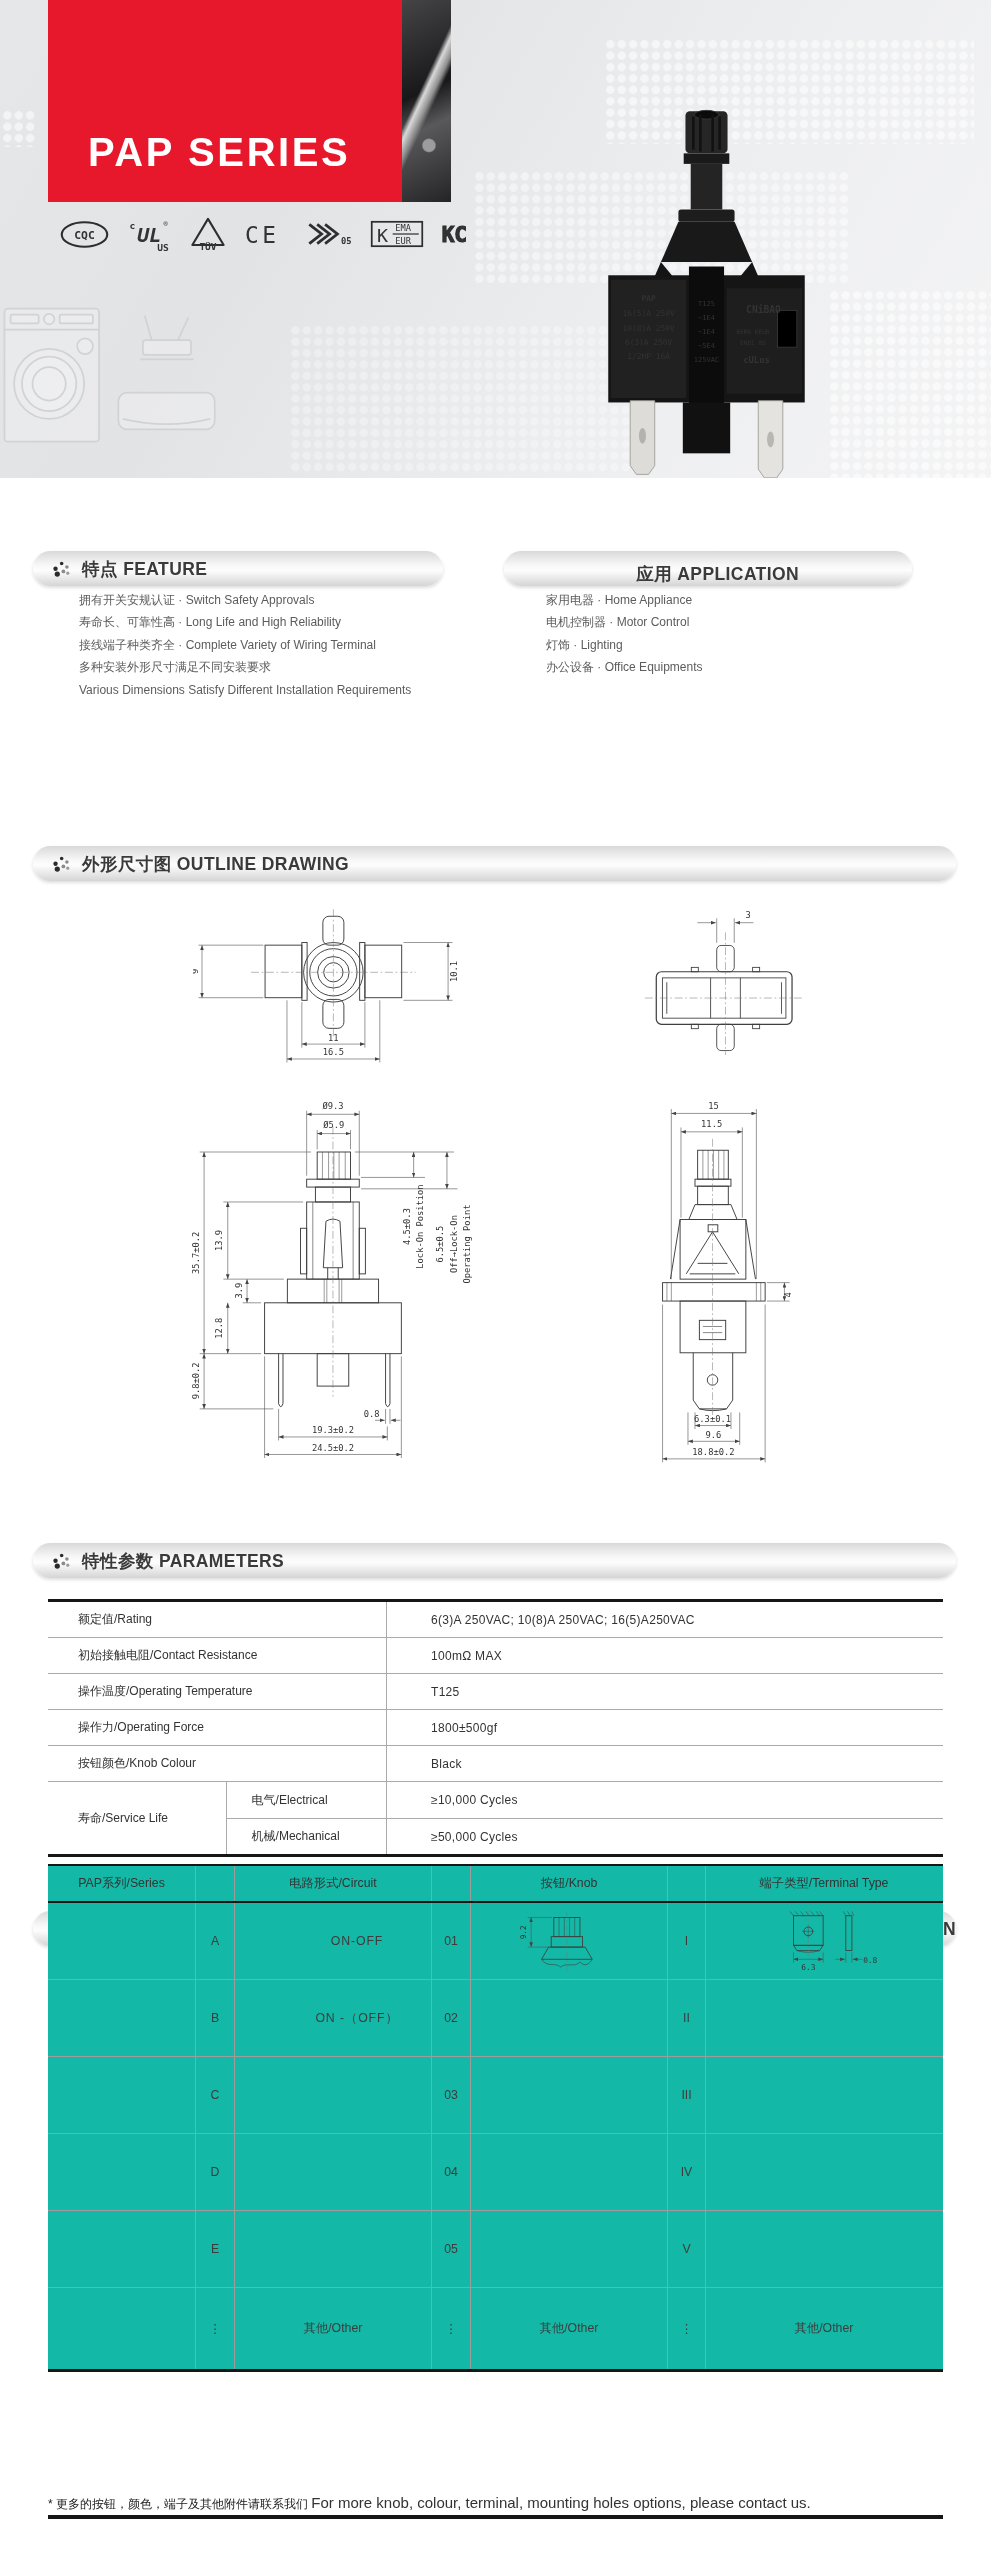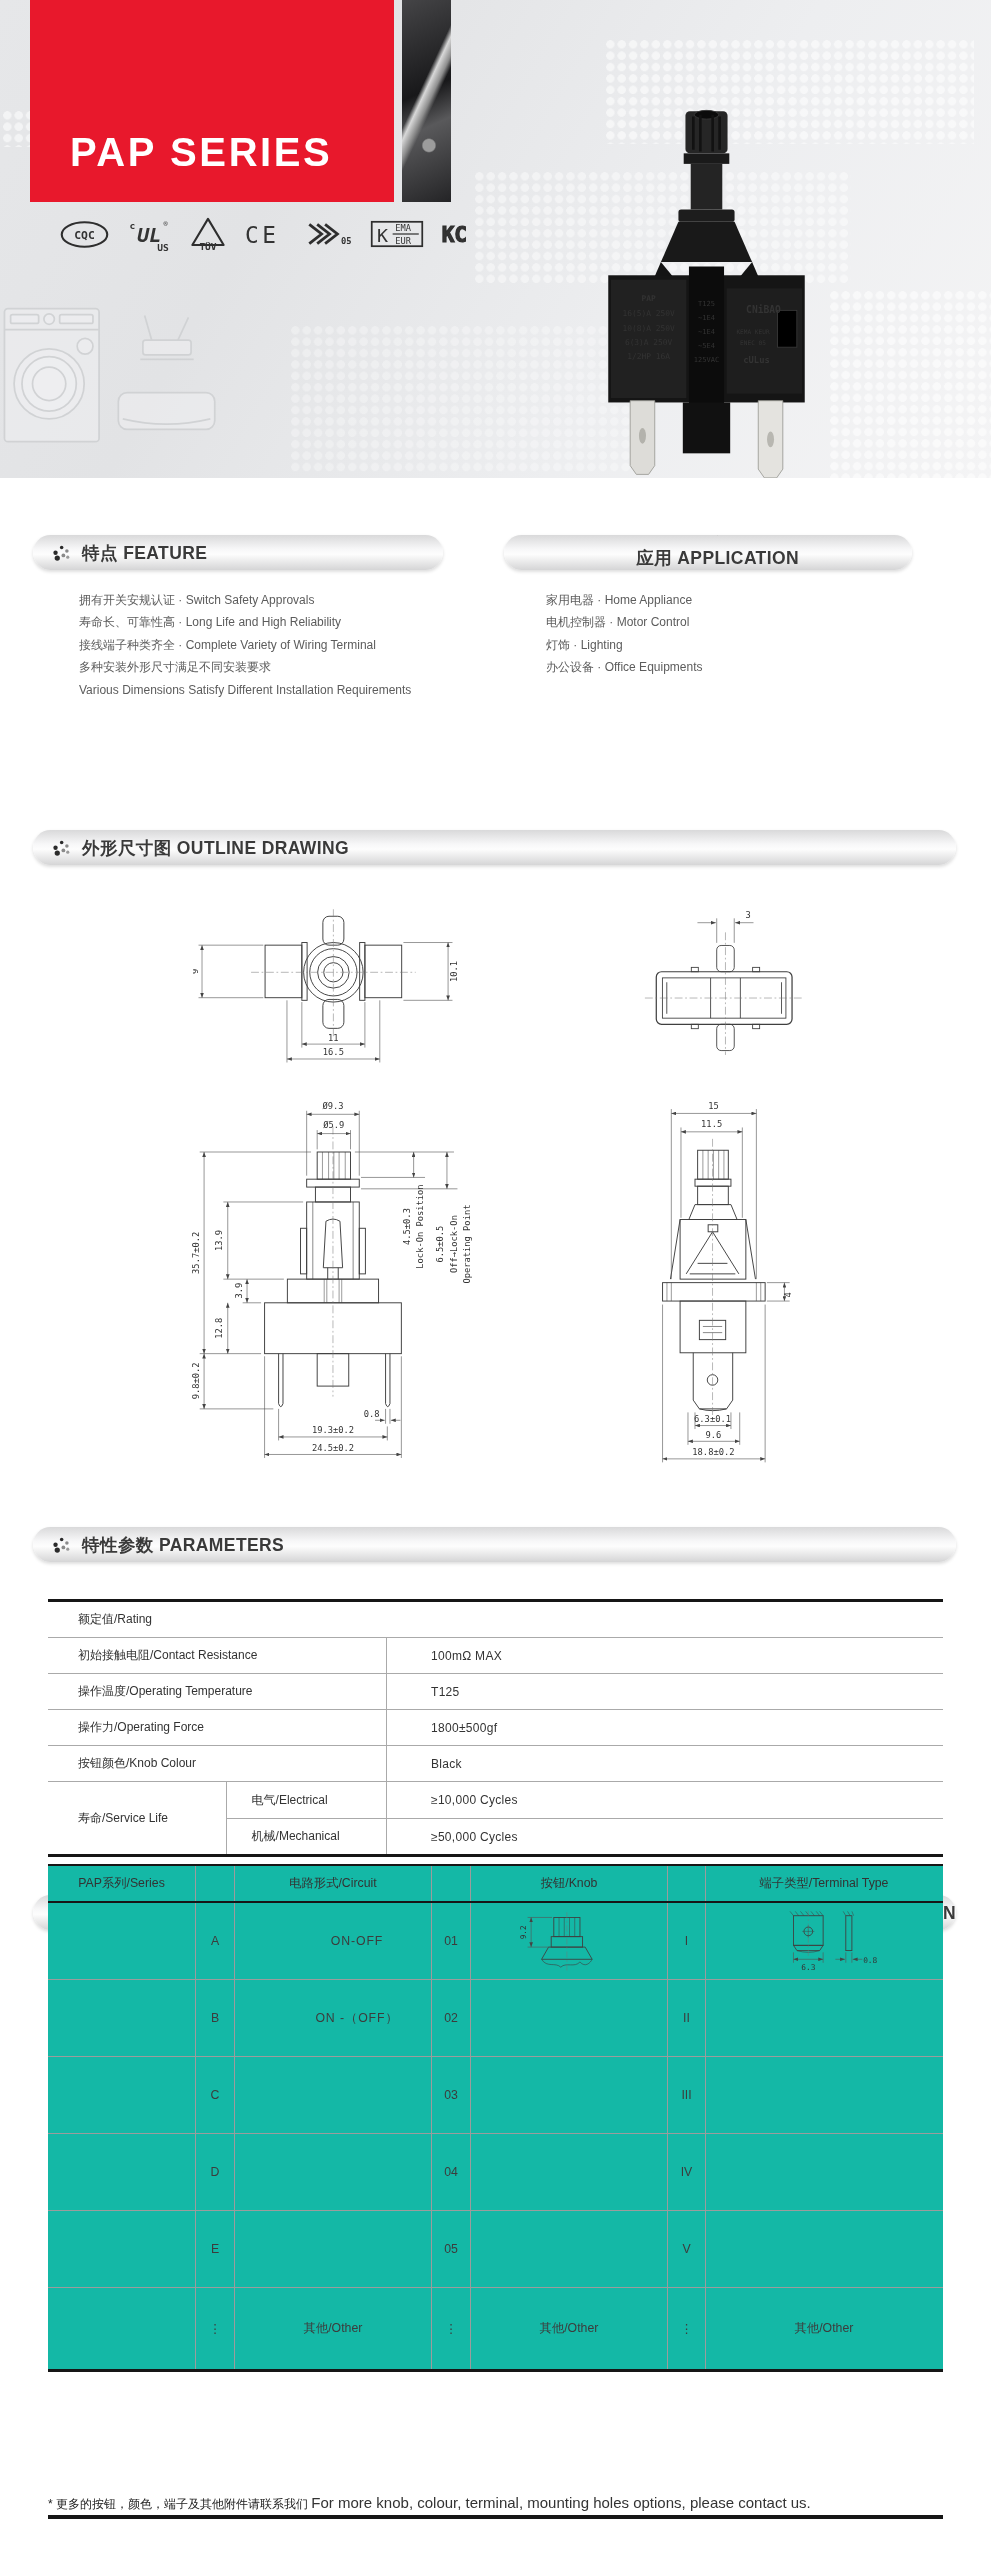--- a/index.html
+++ b/index.html
@@ -8,36 +8,36 @@
     position:relative; width:991px; height:2576px;
     font-family:"Liberation Sans","DejaVu Sans",sans-serif;
     color:#3a3a3a; overflow:hidden;
   }
   
   .hero { position:absolute; left:0; top:0; width:991px; height:478px;
     background:linear-gradient(120deg,#e6e7e9 0%,#e2e3e5 30%,#edeef0 65%,#f4f4f5 100%); overflow:hidden; }
   .dotpatch { position:absolute;
     background-image:radial-gradient(circle at 5.3px 5.3px, rgba(255,255,255,.55) 3.9px, rgba(255,255,255,0) 4.4px);
     background-size:11.4px 11.4px; }
-  .red-banner { position:absolute; left:30px; top:0; width:364px; height:202px; background:#e8182c; }
+  .red-banner { position:absolute; left:48px; top:0; width:364px; height:202px; background:#e8182c; }
   .series-title { position:absolute; left:40px; top:130px; color:#fff; font-size:40px; font-weight:bold; letter-spacing:2.6px; }
   .circuit-strip { position:absolute; left:402px; top:0; width:49px; height:202px;
     background-image:
       linear-gradient(115deg, rgba(0,0,0,0) 42%, #d8d8d8 46%, #8e8e8e 52%, rgba(0,0,0,0) 56%),
       radial-gradient(circle at 55% 72%, #9c9c9c 0 4%, rgba(0,0,0,0) 5%),
       linear-gradient(155deg,#454547 0%,#18181a 45%,#59595b 62%,#242426 100%); }
   .certs { position:absolute; left:58px; top:213px; height:42px; display:flex; align-items:center; gap:15px; }
   .cert { display:flex; align-items:center; justify-content:center; }
   .ghosts { position:absolute; left:0; top:298px; opacity:.85; }
   .hero-product { position:absolute; left:553px; top:104px; }
   
   .bar { position:absolute; height:35px; border-radius:17.5px;
     background:linear-gradient(to bottom,#d9d9da 0%,#f7f7f8 40%,#fdfdfd 55%,#d5d5d6 100%);
     box-shadow:0 1.8px 3.5px rgba(0,0,0,.14);
-    display:flex; align-items:center; padding-left:19.3px; gap:10.5px; }
+    display:flex; align-items:center; padding-left:19.3px; gap:10.5px;margin-top:16px; }
   .bar-t { font-size:17.5px; font-weight:bold; color:#3a3a3a; letter-spacing:0.4px; }
   
   .list { position:absolute; }
   .li { font-size:12px; color:#5c5c5c; line-height:22.4px; white-space:nowrap; }
   
   .drawing { position:absolute; }
   svg text { font-family:"DejaVu Sans Mono","Liberation Mono",monospace; fill:#333; }
   .photo-txt { font-family:"Liberation Sans",sans-serif; fill:#e9e9e6; }
   
   .param-table { position:absolute; left:48px; top:1599px; width:895px;
@@ -472,20 +472,21 @@
       <circle cx="6" cy="16" r="3" fill="#2b2b2b"></circle>
     <circle cx="13" cy="13" r="2.2" fill="#8a8a8a"></circle>
       <circle cx="18" cy="15" r="1.8" fill="#9a9a9a"></circle>
   </svg>
   <span class="bar-t">特性参数 PARAMETERS</span>
 </div>
 
 <div class="param-table">
   <div class="p-row">
     <div class="p-label">额定值/Rating</div>
+    <div class="p-value">6(3)A 250VAC;  10(8)A 250VAC;  16(5)A250VAC</div>
   </div>
   <div class="p-row">
     <div class="p-label">初始接触电阻/Contact Resistance</div>
     <div class="p-value">100mΩ MAX</div>
   </div>
   <div class="p-row">
     <div class="p-label">操作温度/Operating Temperature</div>
     <div class="p-value">T125</div>
   </div>
   <div class="p-row">

